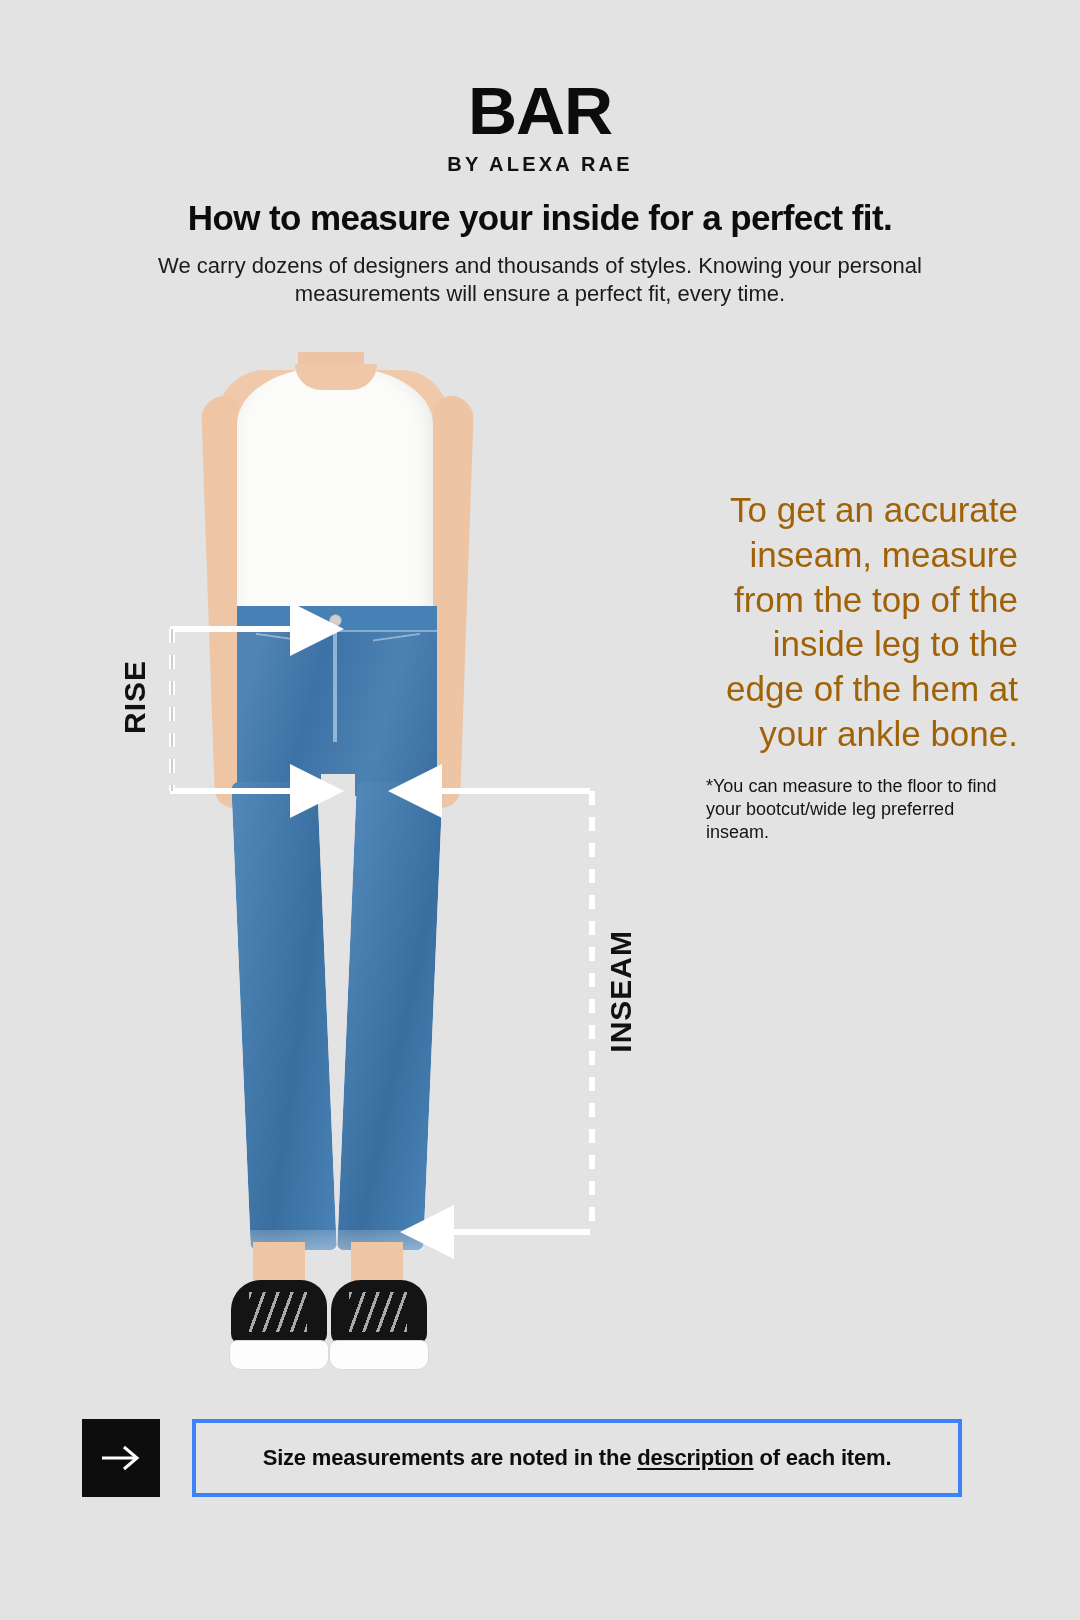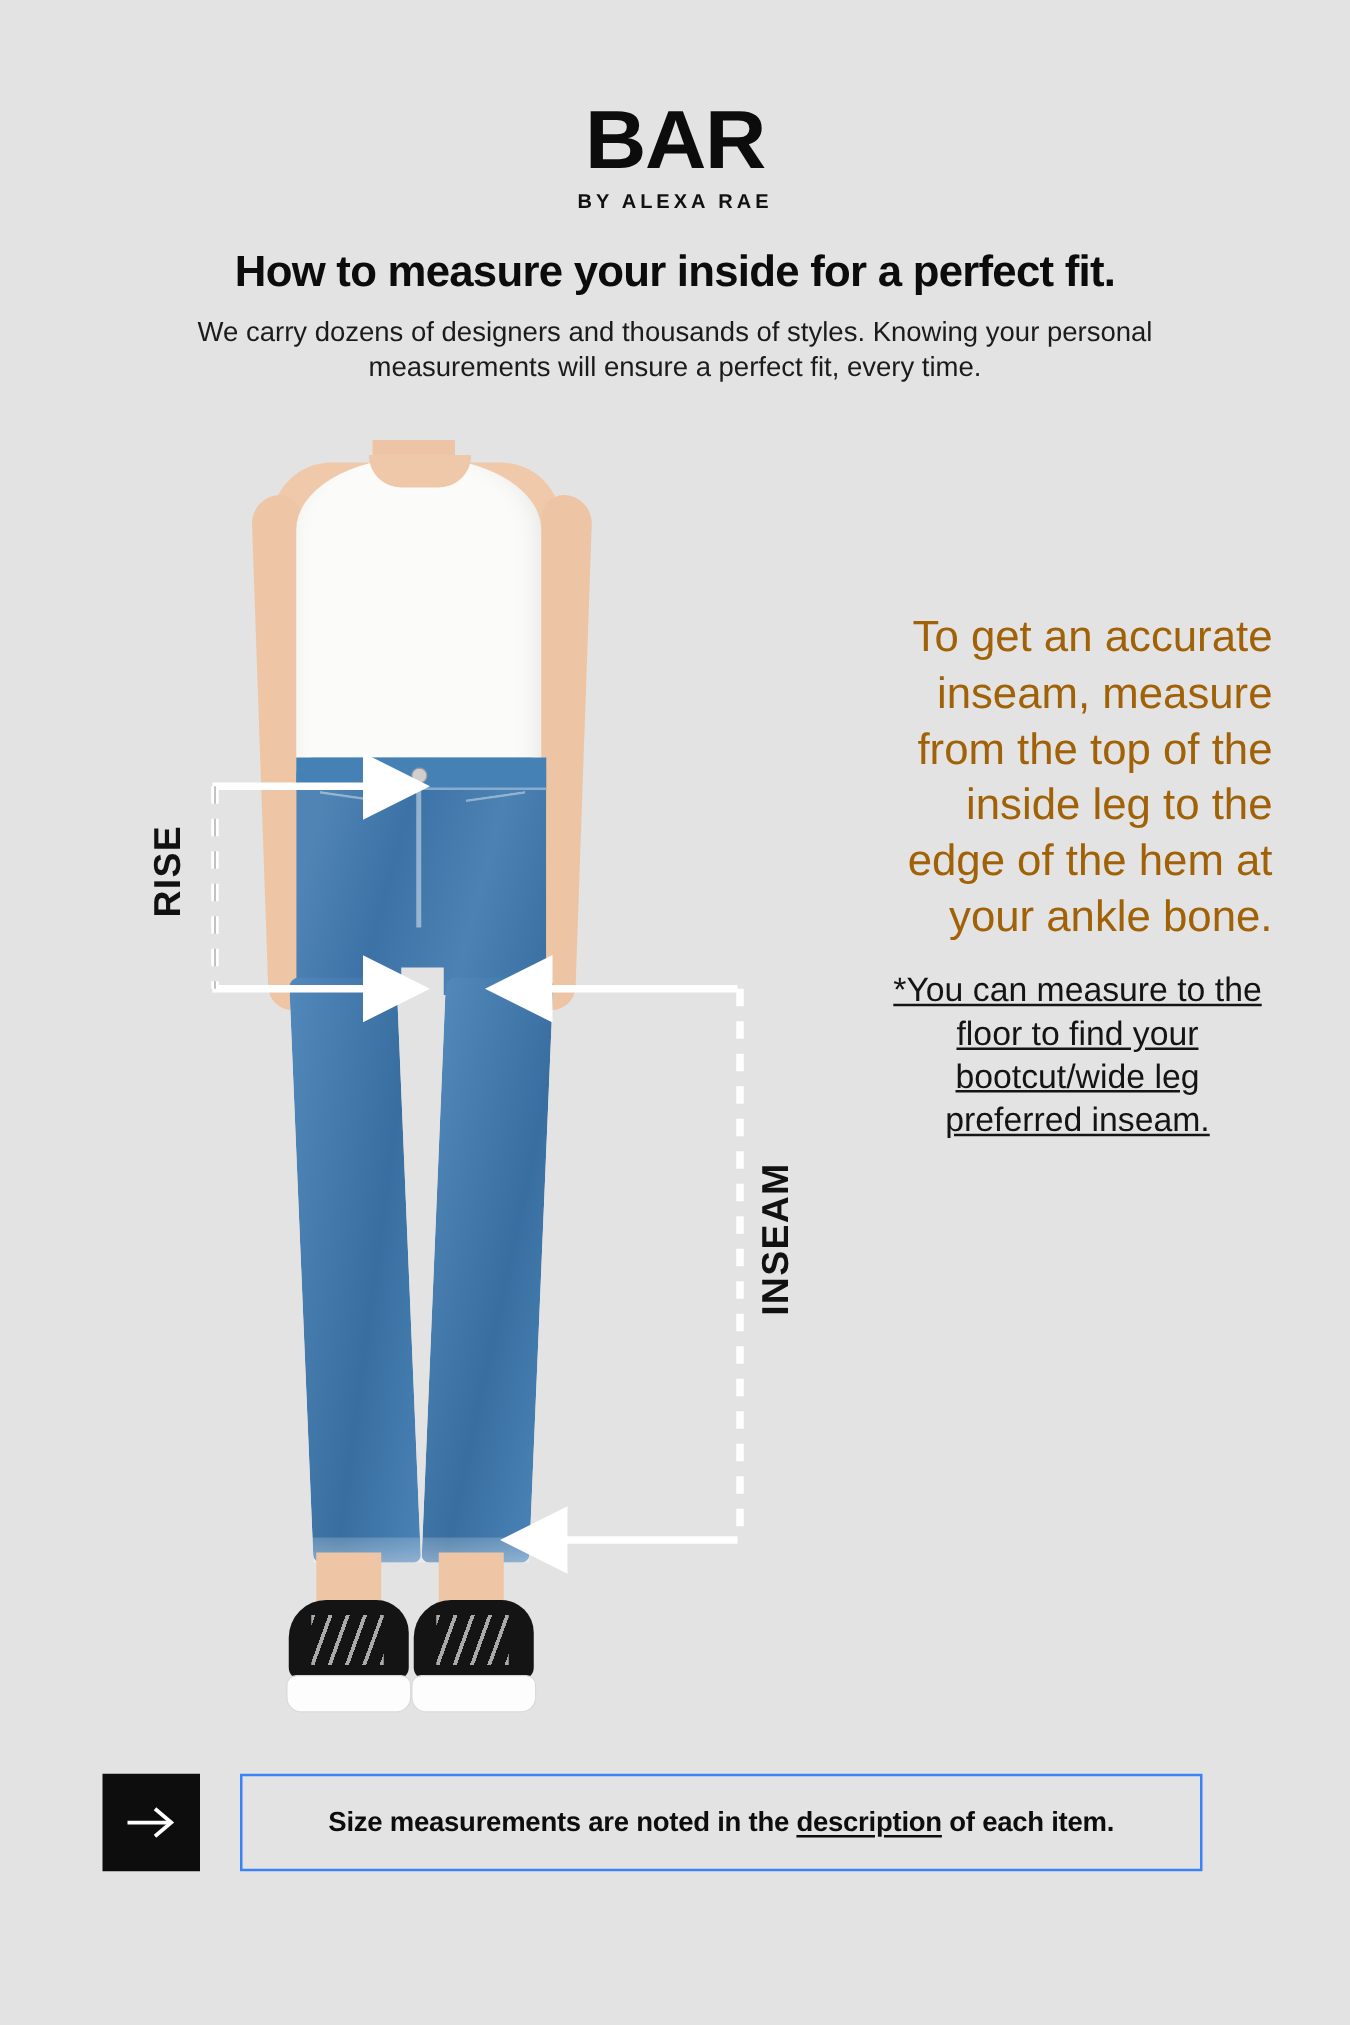--- a/index.html
+++ b/index.html
@@ -21,21 +21,21 @@
     font-weight: bold;
     font-size: 66px;
     letter-spacing: -1px;
     color: #0c0c0c;
     line-height: 1;
     display: inline-block;
     transform: scaleX(1.03);
   }
   .logo-sub {
     margin-top: 9px;
-    font-size: 16px;
+    font-size: 20px;
     font-weight: bold;
     letter-spacing: 3.2px;
     color: #111;
   }
 
   
   .headline {
     position: absolute; left: 60px; right: 60px; top: 198px;
     text-align: center;
     font-size: 35px;
@@ -181,33 +181,33 @@
   }
 
   
   .note-1 {
     position: absolute; right: 62px; top: 488px; width: 296px;
     text-align: right;
     font-size: 35px; line-height: 1.28; color: #a16207;
   }
   .note-2 {
     position: absolute; right: 62px; top: 775px; width: 312px;
-    text-align: center;
-    font-size: 27px; line-height: 1.28; color: #141414; text-decoration: underline;
+    text-align: left;
+    font-size: 18px; line-height: 1.28; color: #141414;
   }
 
   
   .footer-arrow {
     position: absolute; left: 82px; top: 1419px; width: 78px; height: 78px;
     background: #0d0d0d;
     display: flex; align-items: center; justify-content: center;
   }
   .footer-box {
     position: absolute; left: 192px; top: 1419px; width: 770px; height: 78px;
-    border: 2px solid #3b82f6;
+    border: 4px solid #3b82f6;
     display: flex; align-items: center; justify-content: center;
     background: transparent;
   }
   .footer-text {
     font-size: 22px; font-weight: bold; color: #0d0d0d; letter-spacing: -0.2px;
   }
   .footer-text u { text-decoration: underline; text-underline-offset: 3px; }
 </style>
 </head>
 <body>

